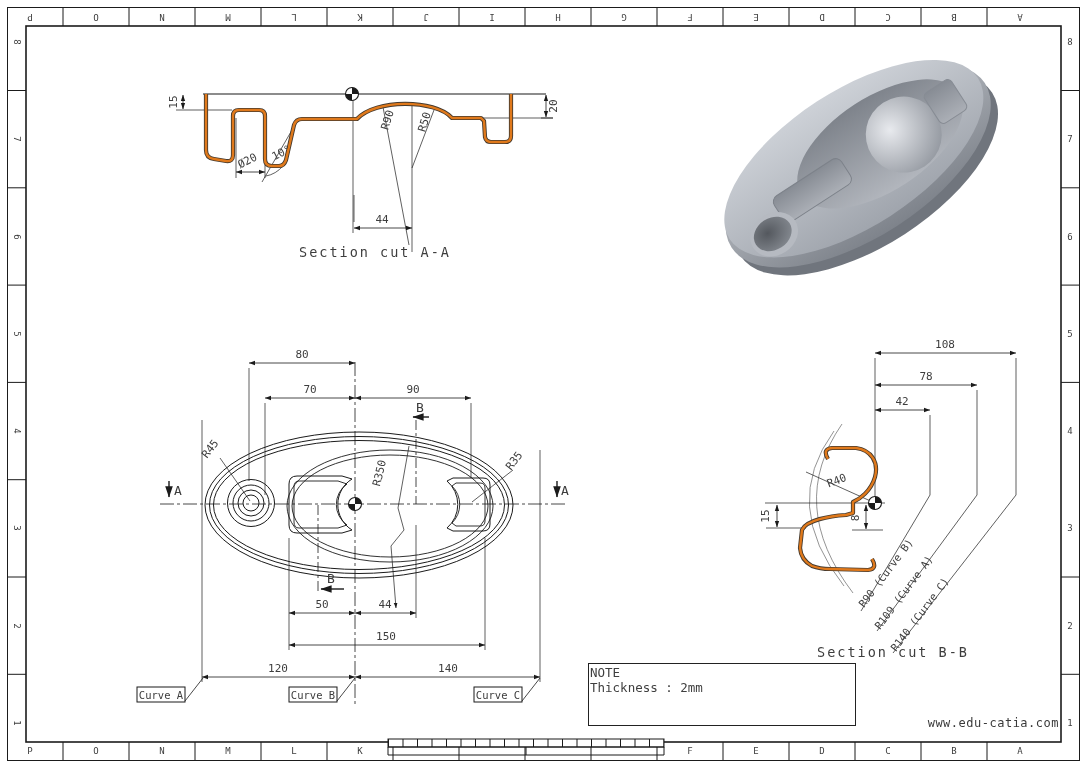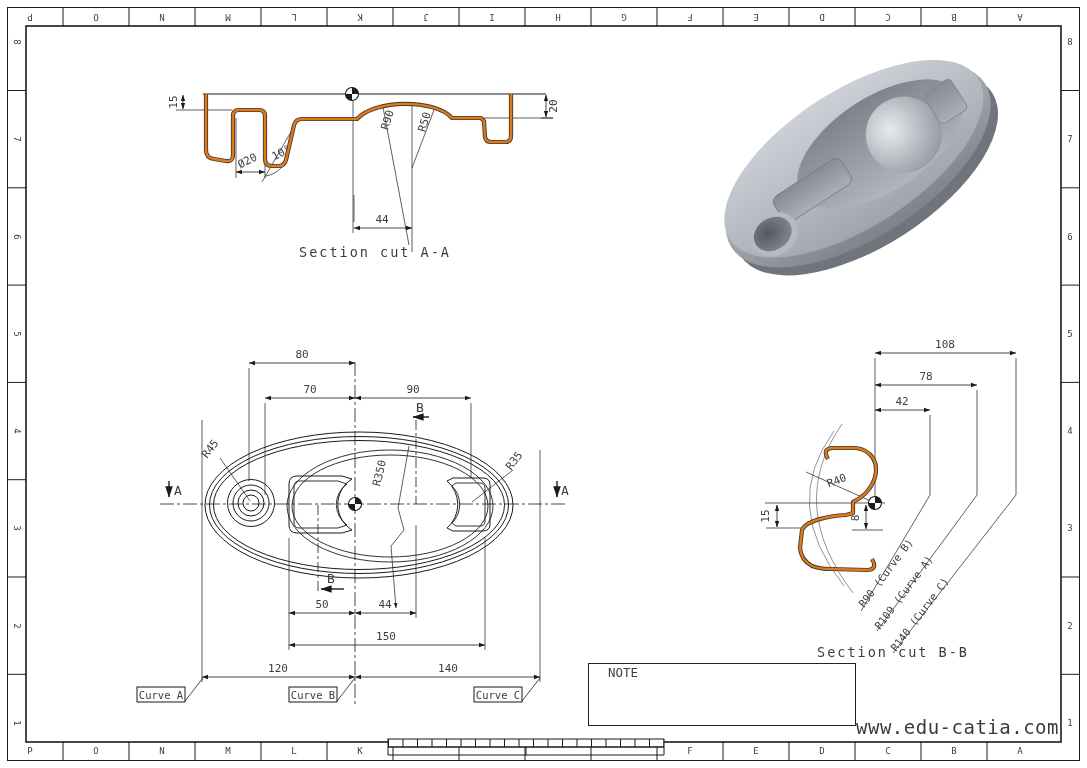--- a/index.html
+++ b/index.html
@@ -2,24 +2,24 @@
 <html><head>
 <meta charset="utf-8">
 <style>
   html,body{margin:0;padding:0;background:#e8e8e8;}
   #sheet{position:relative;width:1087px;height:768px;background:#ffffff;overflow:hidden;
          font-family:"DejaVu Sans Mono", monospace;}
   #draw{position:absolute;left:0;top:0;}
   .cad-text{fill:#3d3d3d;font-family:"DejaVu Sans Mono",monospace;}
   .note-box{position:absolute;left:588px;top:663px;width:268px;height:63px;
             border:1.6px solid #222;color:#3f3f3f;font-size:12.5px;line-height:15px;
-            padding:1px 0 0 19px;box-sizing:border-box;background:#fff;}
+            padding:1px 0 0 1px;box-sizing:border-box;background:#fff;}
   .note-box div{white-space:nowrap;}
   .url-label{position:absolute;right:28px;top:716px;width:300px;text-align:right;
-             color:#3a3a3a;font-size:19px;letter-spacing:0.5px;}
+             color:#3a3a3a;font-size:12px;letter-spacing:0.5px;}
 </style>
 </head>
 <body>
 
 <div id="sheet">
 
 <svg id="draw" width="1087" height="768" viewBox="0 0 1087 768">
 <defs>
   <marker id="arr" viewBox="0 0 10 10" refX="9.5" refY="5" markerWidth="8" markerHeight="8" orient="auto-start-reverse">
     <path d="M0,1.6 L10,5 L0,8.4 Z" fill="#1b1b1b"></path>
@@ -273,17 +273,18 @@
 
 <g stroke="#1b1b1b" fill="none">
   <rect x="388" y="739" width="276" height="8" stroke-width="1" fill="#fff"></rect>
   <line x1="388" y1="743" x2="664" y2="743" stroke-width="8" stroke-dasharray="1 13.5"></line>
   <path stroke-width="1" d="M388,747 H664 M388,747 V755 M664,747 V755 M526,747 V755 M388,755 H664"></path>
 </g>
 </svg>
 
 <div class="note-box">
   <div>NOTE</div>
+  <div>Thickness : 2mm</div>
 </div>
 
 <div class="url-label">www.edu-catia.com</div>
 
 </div>
 
 </body></html>

